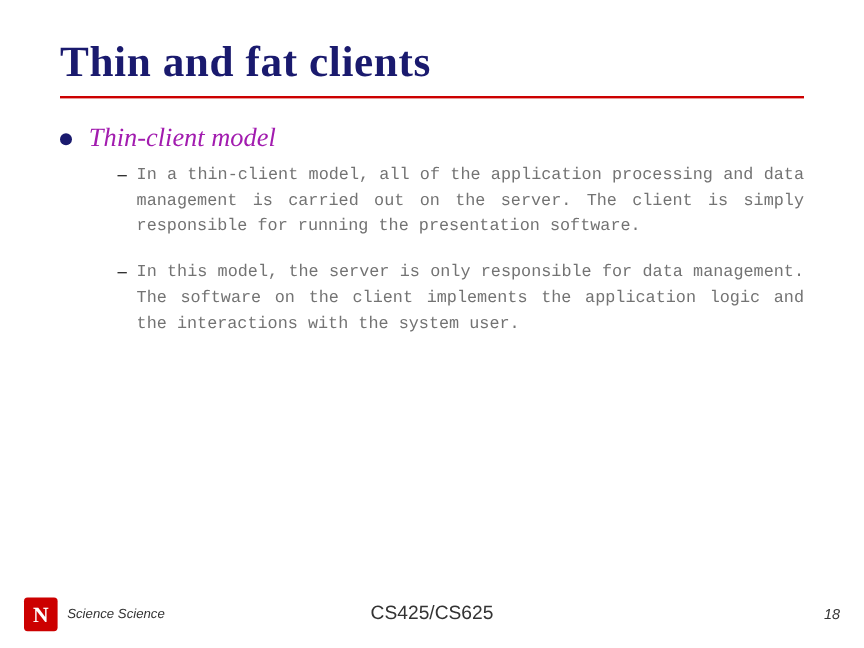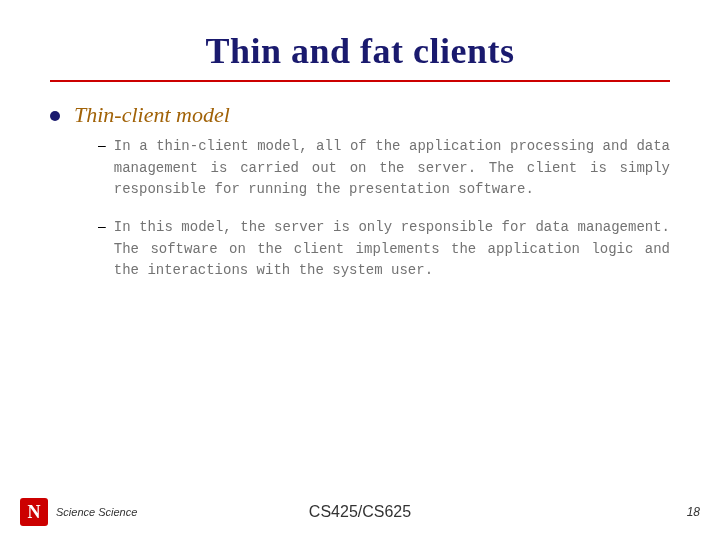--- a/index.html
+++ b/index.html
@@ -18,21 +18,21 @@
 
     .slide {
       width: 720px;
       height: 540px;
       background: #ffffff;
       position: relative;
       padding: 30px 50px 20px 50px;
     }
 
     .title {
-      text-align: center;
+      text-align: left;
       font-size: 36px;
       font-weight: bold;
       color: #1a1a6e;
       font-family: 'Times New Roman', serif;
       margin-bottom: 8px;
       letter-spacing: 0.5px;
     }
 
     .title-underline {
       border: none;
@@ -57,21 +57,21 @@
       border-radius: 50%;
       margin-right: 14px;
       flex-shrink: 0;
       margin-top: 2px;
     }
 
     .bullet-title {
       font-size: 22px;
       font-style: italic;
       font-family: 'Times New Roman', serif;
-      color: #a16207;
+      color: #a21caf;
       font-weight: normal;
     }
 
     .sub-bullet {
       padding-left: 24px;
       margin-left: 24px;
       border-left: none;
     }
 
     .sub-bullet-item {

